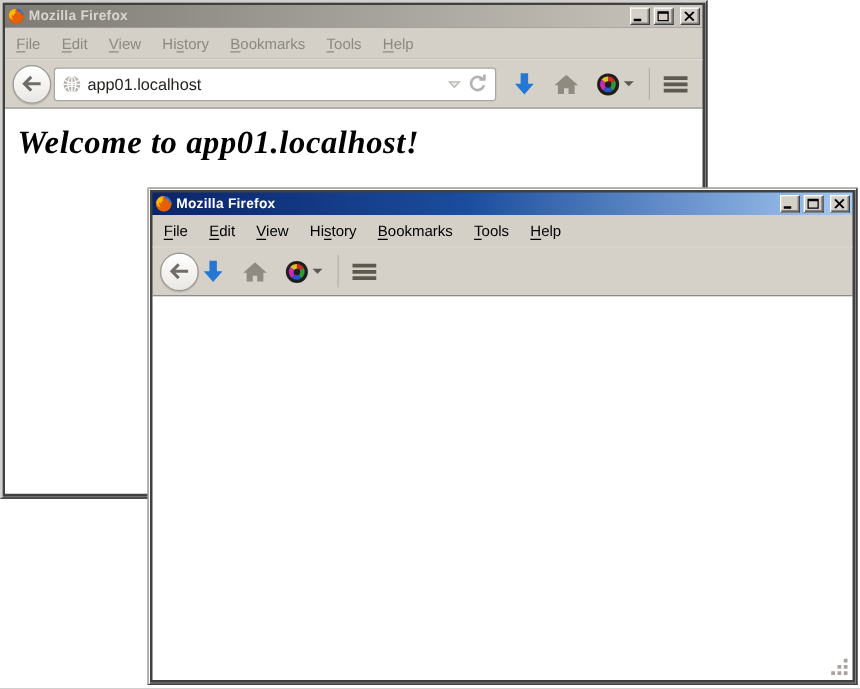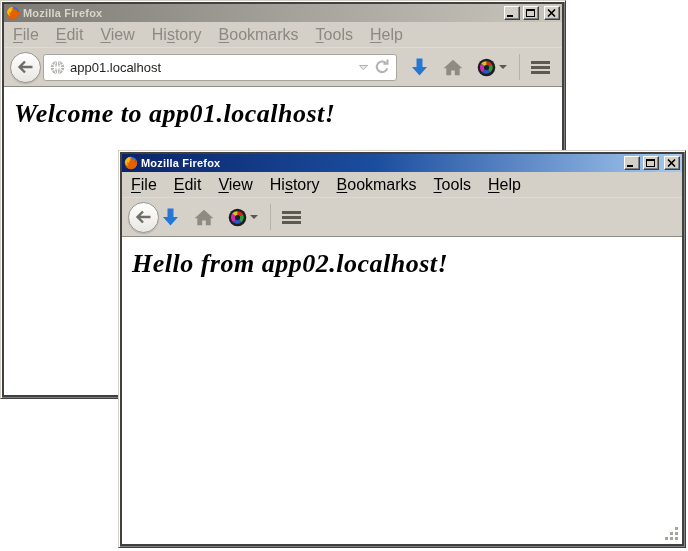--- a/index.html
+++ b/index.html
@@ -41,21 +41,21 @@
   .glyph-min { position:absolute; left:2px; bottom:2px; width:6px; height:2px; background:#000; }
   .glyph-max { position:absolute; left:2px; top:2px; width:9px; height:8px;
                border:1px solid #000; border-top-width:2px; }
   .glyph-close { position:absolute; left:2px; top:2px; }
 
   .fficon { flex:0 0 14px; width:14px; height:14px; }
 
   
   .menubar {
     height:25px; flex:0 0 25px; display:flex; align-items:center;
-    padding-left:9px; font-size:16px; background:#d4d0c8;
+    padding-left:9px; font-size:12px; background:#d4d0c8;
   }
   .menu-item { margin-right:17px; white-space:nowrap; }
   .menubar.active-menu .menu-item { color:#000000; }
   .menubar.inactive-menu .menu-item { color:#8b8981; }
   .menu-item u { text-underline-offset:2px; }
 
   
   .navbar {
     height:40px; flex:0 0 40px; display:flex; align-items:center;
     background:#d5d1c9; border-top:1px solid #dedbd4; border-bottom:1px solid #8e8c85;
@@ -263,16 +263,15 @@
       </svg>
       <span class="caret-down"></span>
     </div>
     <div class="toolbar-sep"></div>
     <button class="hamburger" style="background:none;border:none;padding:0">
         <span></span>
       </button>
   </div>
 
   <div class="content">
-    <h1>Hello from app02.localhost!</h1>
     <div class="resize-grip"></div>
   </div>
 </div>
 
 </body></html>

